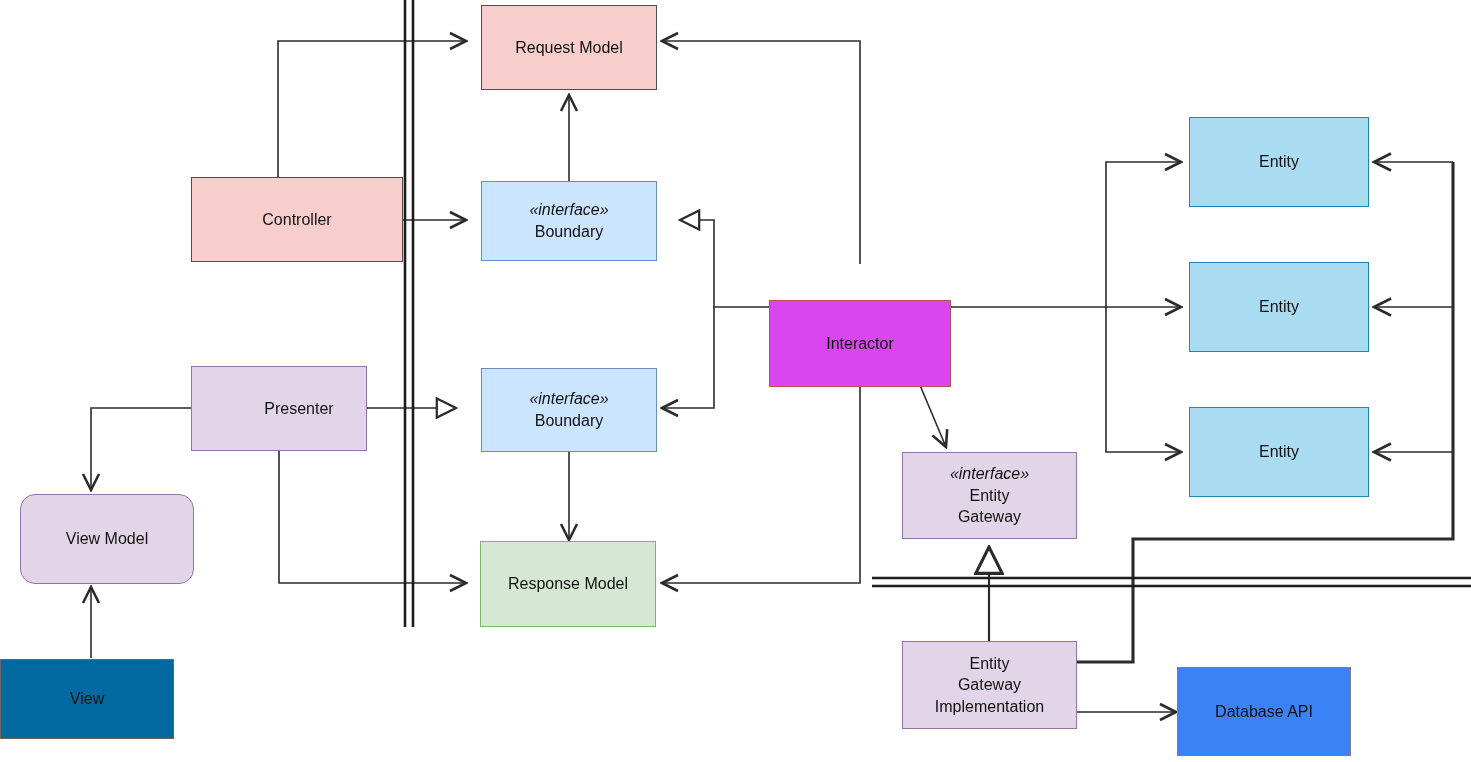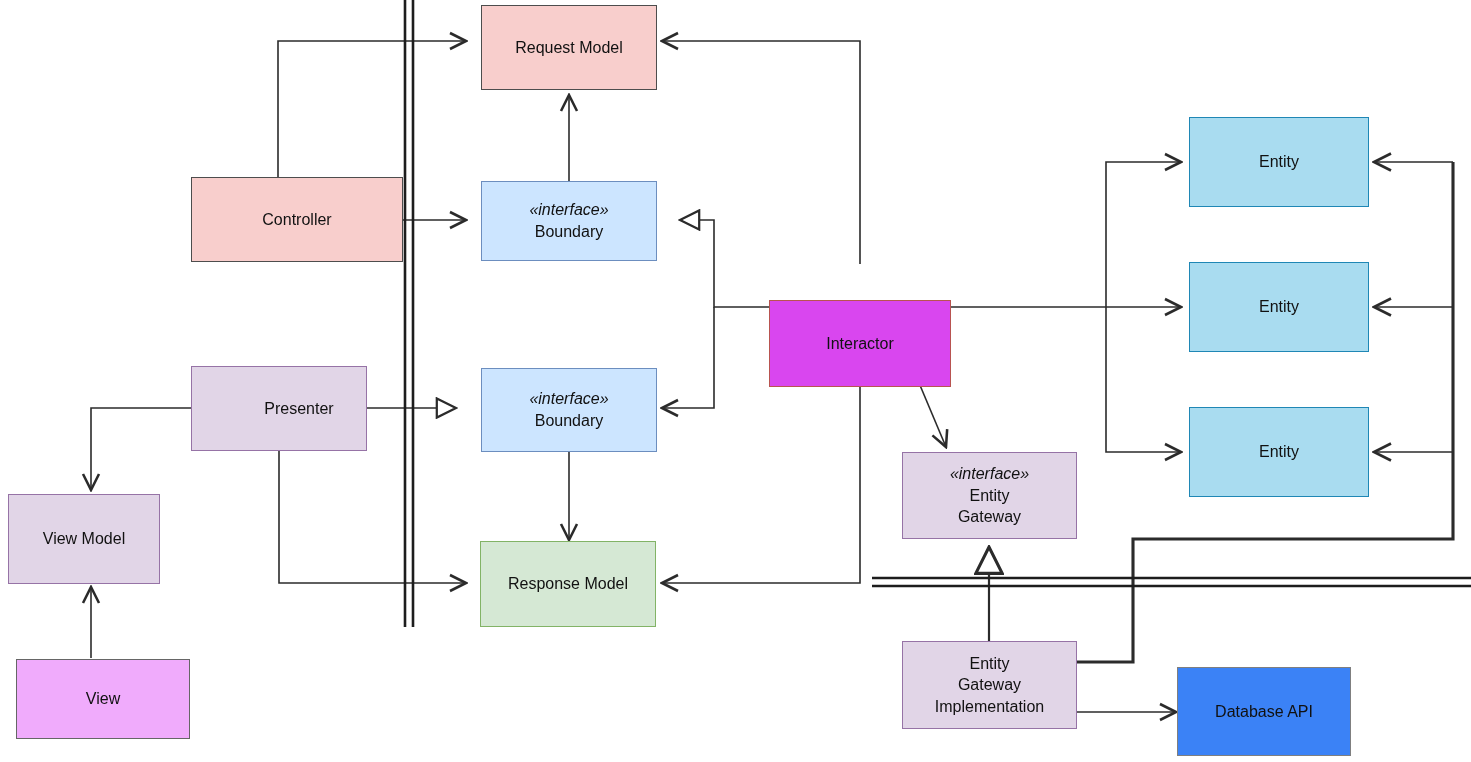--- a/index.html
+++ b/index.html
@@ -149,32 +149,32 @@
               background:#e1d5e7; border-color:#9673a6;padding-left:40px;">
     <span class="nm">Presenter</span>
   </div>
 
   <div class="node" style="left:481px; top:368px; width:176px; height:84px;
               background:#cce5ff; border-color:#6c8ebf;">
     <span class="stereo">«interface»</span>
     <span class="nm">Boundary</span>
   </div>
 
-  <div class="node" style="left:8px; top:494px; width:152px; height:90px;
-              background:#e1d5e7; border-color:#9673a6;">
+  <div class="node" style="left:20px; top:494px; width:174px; height:90px;
+              background:#e1d5e7; border-color:#9673a6;border-radius:15px;">
     <span class="nm">View Model</span>
   </div>
 
   <div class="node" style="left:480px; top:541px; width:176px; height:86px;
               background:#d5e8d4; border-color:#82b366;">
     <span class="nm">Response Model</span>
   </div>
 
-  <div class="node" style="left:16px; top:659px; width:174px; height:80px;
-              background:#f0abfc; border-color:#666666;">
+  <div class="node" style="left:0; top:659px; width:174px; height:80px;
+              background:#0369a1; border-color:#666666;">
     <span class="nm">View</span>
   </div>
 
   <div class="node" style="left:1189px; top:117px; width:180px; height:90px;
               background:#a9dcf0; border-color:#1f87b5;">
     <span class="nm">Entity</span>
   </div>
 
   <div class="node" style="left:1189px; top:262px; width:180px; height:90px;
               background:#a9dcf0; border-color:#1f87b5;">

